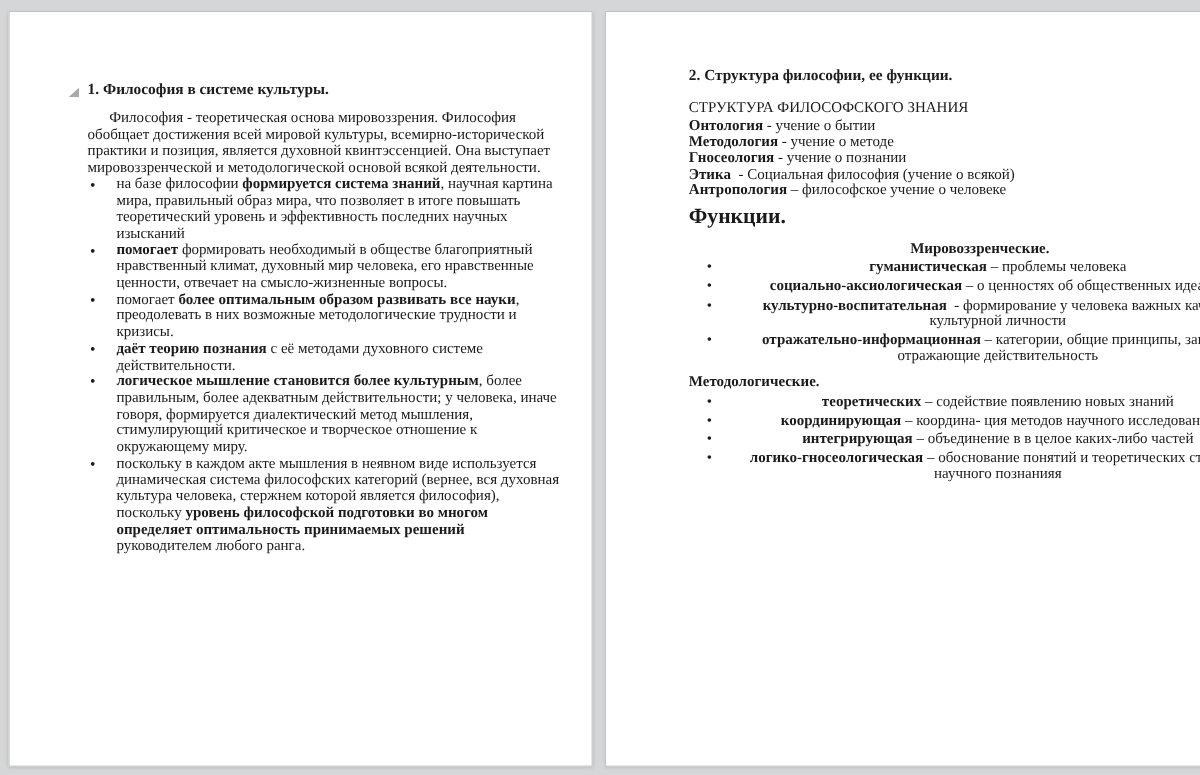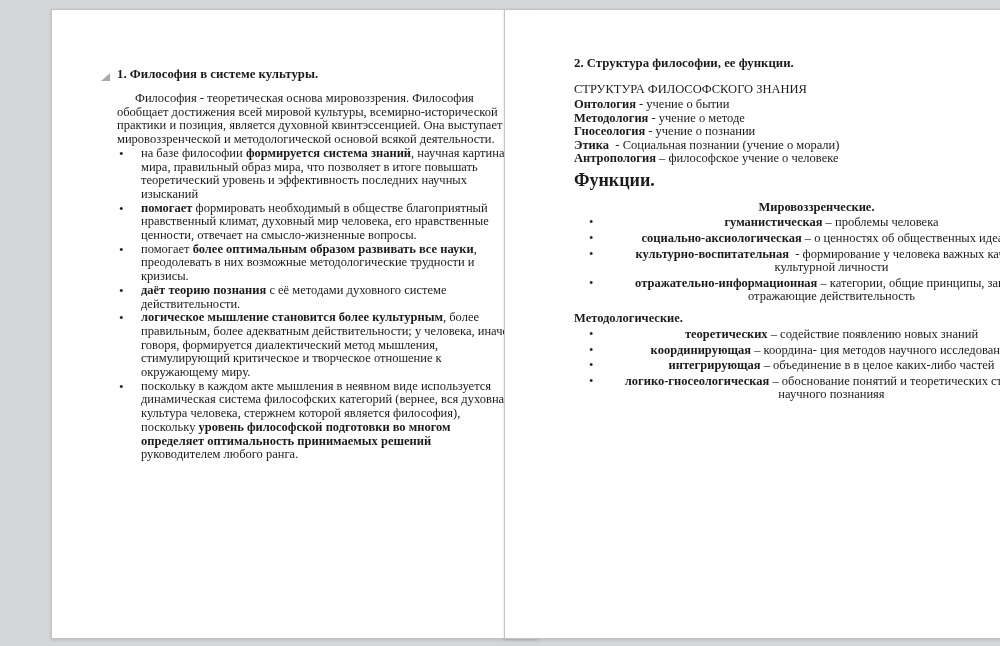--- a/index.html
+++ b/index.html
@@ -18,21 +18,21 @@
     color:var(--ink);
     overflow:hidden;
   }
   .canvas{position:relative;width:1000px;height:646px;}
   .page{
     position:absolute;top:9px;height:630px;
     background:var(--page-bg);
     border:1px solid var(--page-border);
     box-shadow:0 1px 3px rgba(0,0,0,.14);
   }
-  .page1{left:7px;width:487px;padding:57px 26px 0 65px;margin-left:44px;}
+  .page1{left:7px;width:487px;padding:57px 26px 0 65px;}
   .page2{left:504px;width:580px;padding:46px 24px 0 69px;}
 
   .doc-title{font-size:12.8px;font-weight:bold;line-height:14px;}
   .bd{font-weight:bold;}
 
   
   .collapse-tri{
     position:absolute;left:49px;top:63px;width:9px;height:8px;
     background:var(--marker);
     clip-path:polygon(100% 0,100% 100%,0 100%);
@@ -94,21 +94,21 @@
   </div>
 
   <div class="page page2">
     <div class="doc-title">2. Структура философии, ее функции.</div>
     <div class="struct-title">СТРУКТУРА ФИЛОСОФСКОГО ЗНАНИЯ</div>
     <div class="struct-list">
 
     <div class="struct-line"><span class="bd">Онтология</span><span> - учение о бытии</span></div>
         <div class="struct-line"><span class="bd">Методология</span><span> - учение о методе</span></div>
         <div class="struct-line"><span class="bd">Гносеология</span><span> - учение о познании</span></div>
-        <div class="struct-line"><span class="bd">Этика</span><span>  - Социальная познании (учение о морали)</span></div>
+        <div class="struct-line"><span class="bd">Этика</span><span>  - Социальная философия (учение о всякой)</span></div>
         <div class="struct-line"><span class="bd">Антропология</span><span> – философское учение о человеке</span></div>
       </div>
     <div class="functions-title">Функции.</div>
     <div class="group-title gt1">Мировоззренческие.</div>
     <ul class="blist p2-list">
 
     <li><span class="bd">гуманистическая</span><span> – проблемы человека</span></li>
         <li><span class="bd">социально-аксиологическая</span><span> – о ценностях об общественных идеалах</span></li>
         <li><span class="bd">культурно-воспитательная</span><span>  - формирование у человека важных качеств культурной личности</span></li>
         <li><span class="bd">отражательно-информационная</span><span> – категории, общие принципы, законы, отражающие действительность</span></li>

